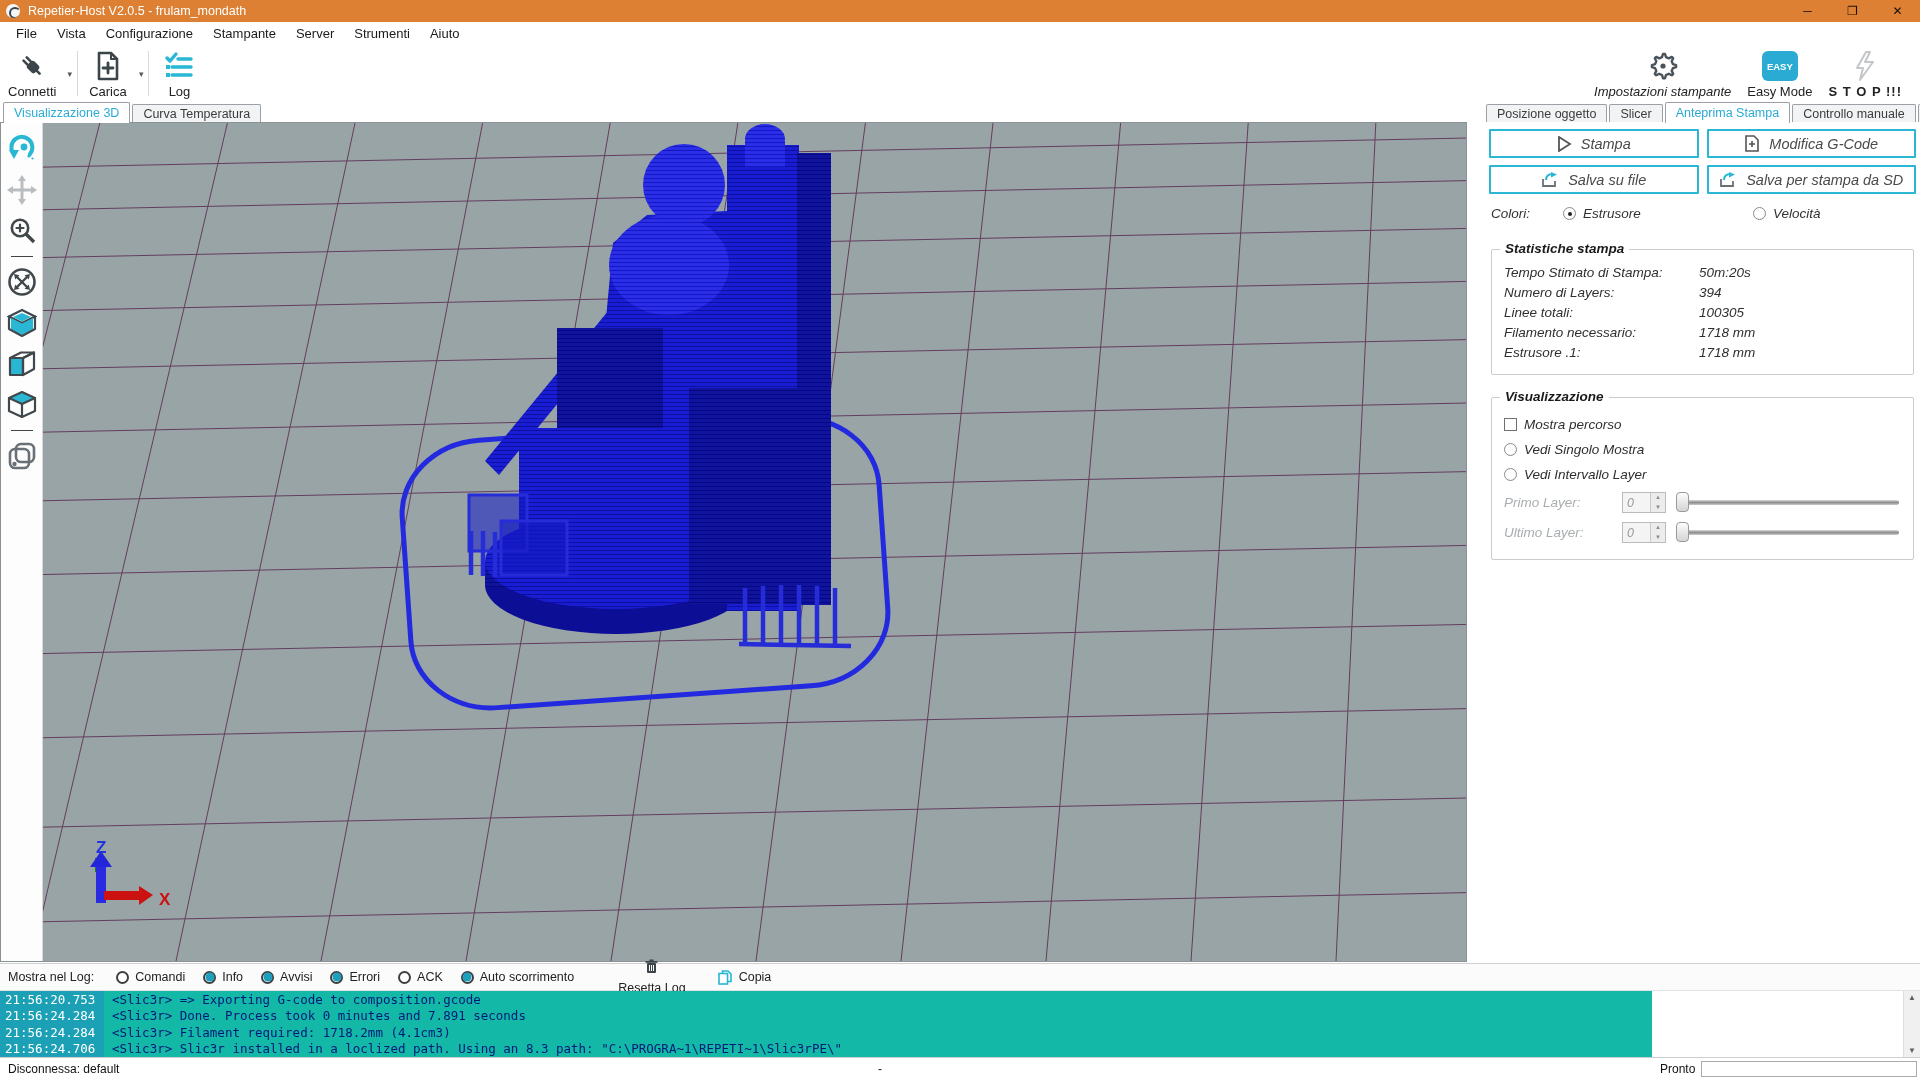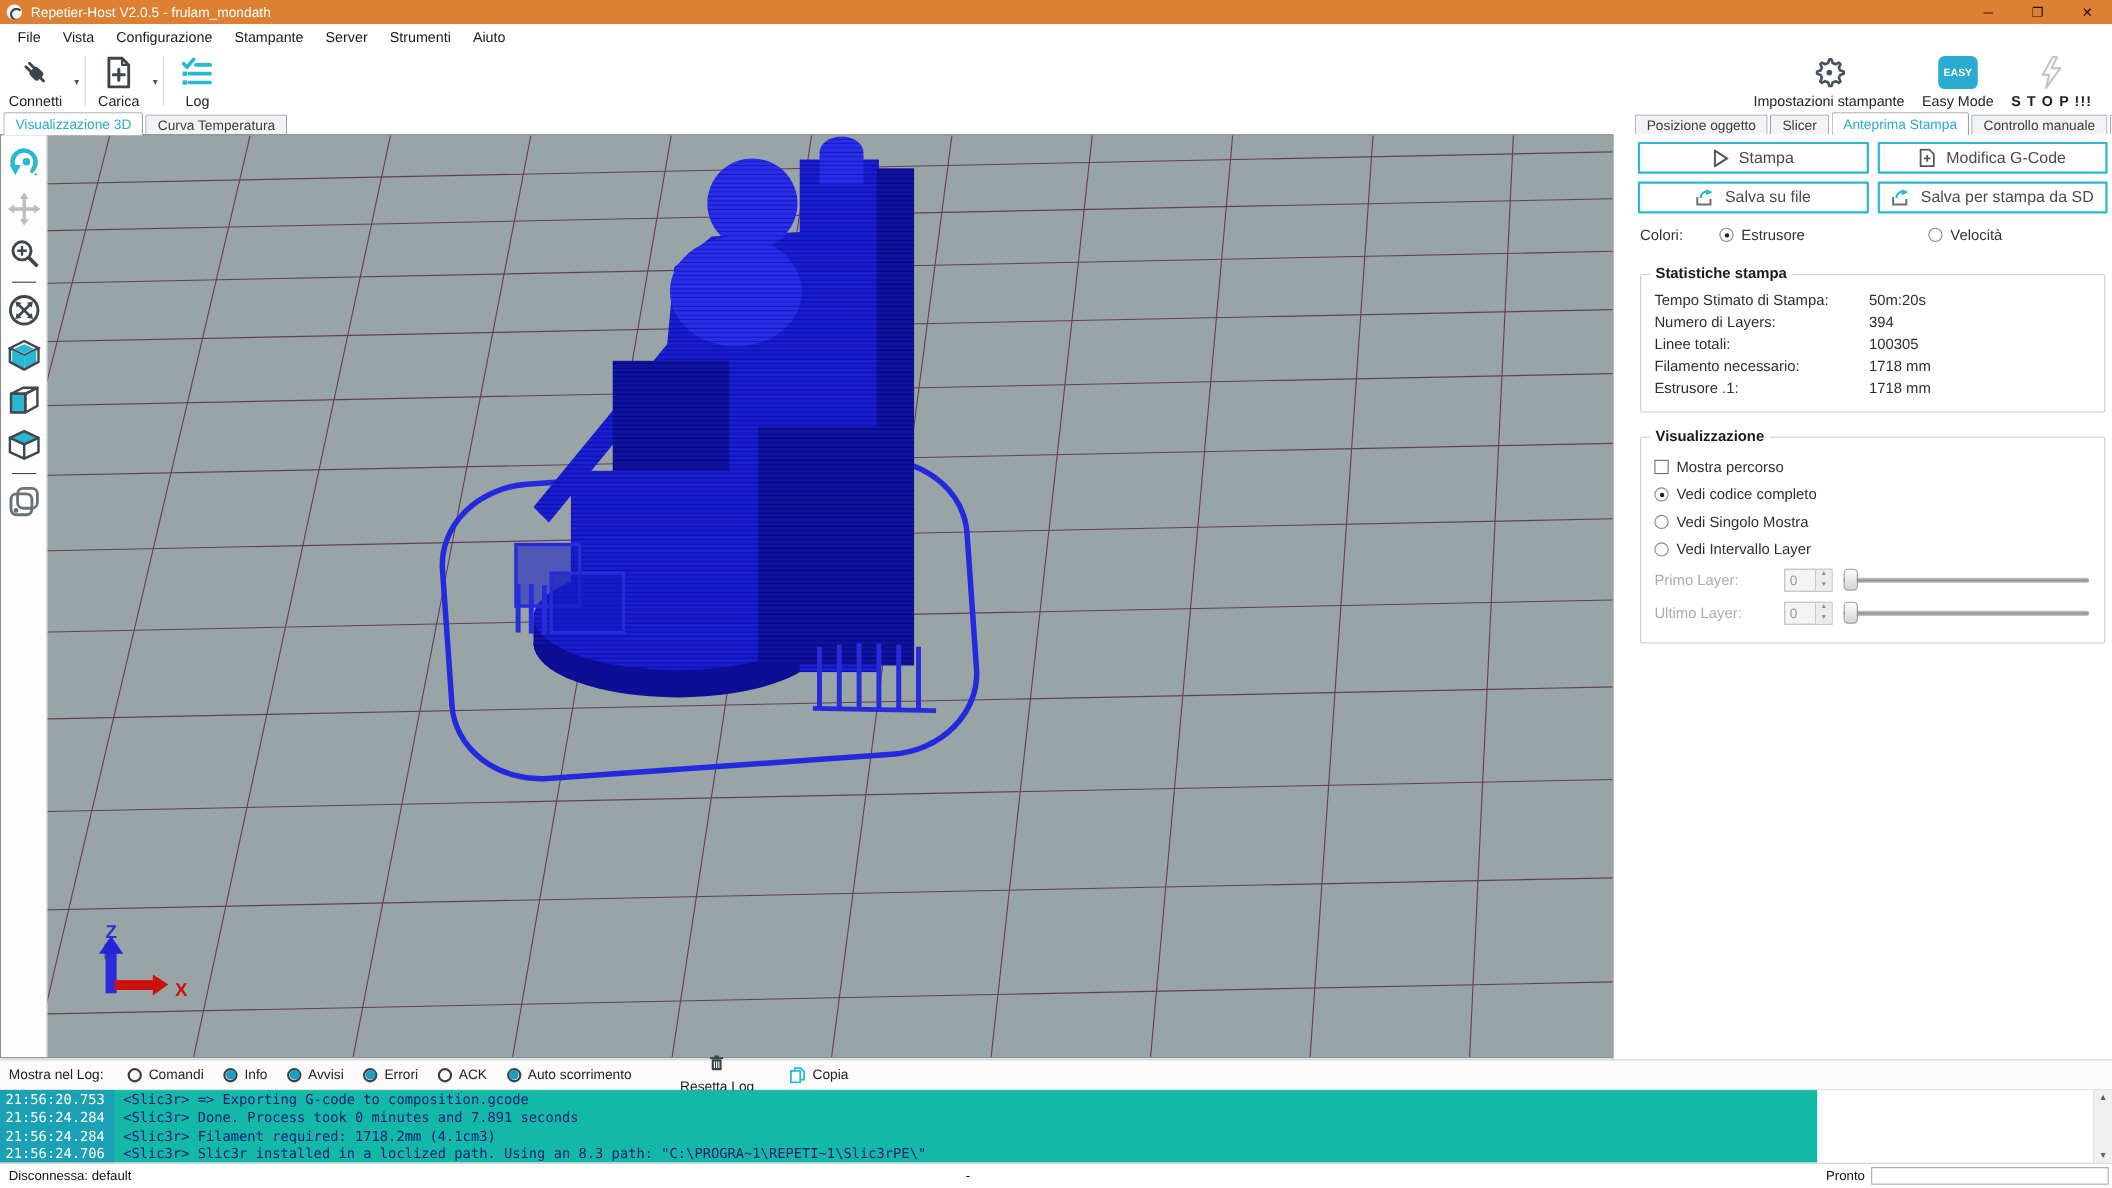--- a/index.html
+++ b/index.html
@@ -40,21 +40,21 @@
   
   .viewport { position:absolute; left:0; top:122px; width:1467px; height:840px; background:#98a4a6; border:1px solid #8b9296; overflow:hidden; }
   .viewport svg { position:absolute; left:0; top:0; }
   .view-tools { position:absolute; left:1px; top:123px; width:42px; height:838px; background:#fdfdfd; border-right:1px solid #d5d7d8; display:flex; flex-direction:column; align-items:center; padding-top:10px; gap:9px; z-index:3; }
   .vt-btn { width:34px; height:32px; display:flex; align-items:center; justify-content:center; }
   .vt-sep { width:22px; height:1px; background:#444; }
 
   .splitter { position:absolute; left:1467px; top:122px; width:18px; height:840px; background:#ffffff; }
 
   
-  .panel { position:absolute; left:1485px; top:122px; width:435px; height:840px; background:#ffffff; padding:7px 4px 0 4px; }
+  .panel { position:absolute; left:1485px; top:122px; width:435px; height:840px; background:#ffffff; padding:7px 4px 0 4px;font-style:italic; }
   .btn-grid { display:grid; grid-template-columns:1fr 1fr; gap:7px 8px; margin-bottom:12px; }
   .cy-btn { height:29px; border:2px solid #29b7d3; background:#fff; display:flex; align-items:center; justify-content:center; gap:9px; font-size:14.5px; color:#4a4a4a; border-radius:1px; }
   .colori-row { display:flex; align-items:center; margin:4px 2px 12px; font-size:13.5px; color:#333; }
   .colori-row .clabel { width:72px; }
   .radio { width:13px; height:13px; border-radius:50%; border:1px solid #8a8a8a; background:radial-gradient(circle at 35% 35%, #fff 55%, #e8e8e8); position:relative; margin-right:7px; flex:0 0 auto; }
   .radio.sel::after { content:""; position:absolute; left:3.5px; top:3.5px; width:4px; height:4px; border-radius:50%; background:#222; }
   .chk { width:13px; height:13px; border:1px solid #707070; background:#fff; margin-right:7px; flex:0 0 auto; }
   .grp { border:1px solid #c9cccd; border-radius:2px; margin:0 2px 22px; padding:8px 10px 12px; position:relative; }
   .grp-title { position:absolute; top:-9px; left:8px; background:#fff; padding:0 5px; font-weight:bold; font-size:13.5px; color:#1a1a1a; }
   .stat-row { display:flex; font-size:13.5px; color:#2f2f2f; padding:2.5px 2px; }
@@ -156,21 +156,21 @@
             <g fill="#29b7d3">
               <rect x="3" y="14" width="4" height="4"></rect>
               <rect x="3" y="22" width="4" height="4"></rect>
             </g>
           </svg>
       </span>
       <span class="tlabel">Log</span>
     </div>
   </div>
   <div class="toolbar-right">
-    <div class="tool-btn" style="min-width:150px;">
+    <div class="tool-btn" style="min-width:150px;font-style:italic;">
       <span class="tglyph">
         <svg width="34" height="34" viewBox="0 0 34 34">
             <path class="ic" stroke="#4a535a" stroke-width="2.4" d="M17 5 l2 0 1 3.2 2.8 1.2 3-1.5 1.4 1.4-1.5 3 1.2 2.8 3.2 1 0 2-3.2 1-1.2 2.8 1.5 3-1.4 1.4-3-1.5-2.8 1.2-1 3.2-2 0-1-3.2-2.8-1.2-3 1.5-1.4-1.4 1.5-3-1.2-2.8-3.2-1 0-2 3.2-1 1.2-2.8-1.5-3 1.4-1.4 3 1.5 2.8-1.2z"></path>
             <circle cx="17" cy="17" r="2.6" fill="#4a535a"></circle>
           </svg>
       </span>
       <span class="tlabel">Impostazioni stampante</span>
     </div>
     <div class="tool-btn" style="min-width:78px;">
       <span class="tglyph">
@@ -452,24 +452,20 @@
       </div>
   </div>
 
   <div class="grp" style="padding-top:14px;">
     <span class="grp-title">Visualizzazione</span>
     <div class="vis-row">
         <span class="chk"></span>
         <span>Mostra percorso</span>
       </div>
     <div class="vis-row">
-        <span class="radio sel"></span>
-        <span>Vedi codice completo</span>
-      </div>
-    <div class="vis-row">
         <span class="radio"></span>
         <span>Vedi Singolo Mostra</span>
       </div>
     <div class="vis-row">
         <span class="radio"></span>
         <span>Vedi Intervallo Layer</span>
       </div>
 
     <div class="layer-row">
       <span class="ll">Primo Layer:</span>

